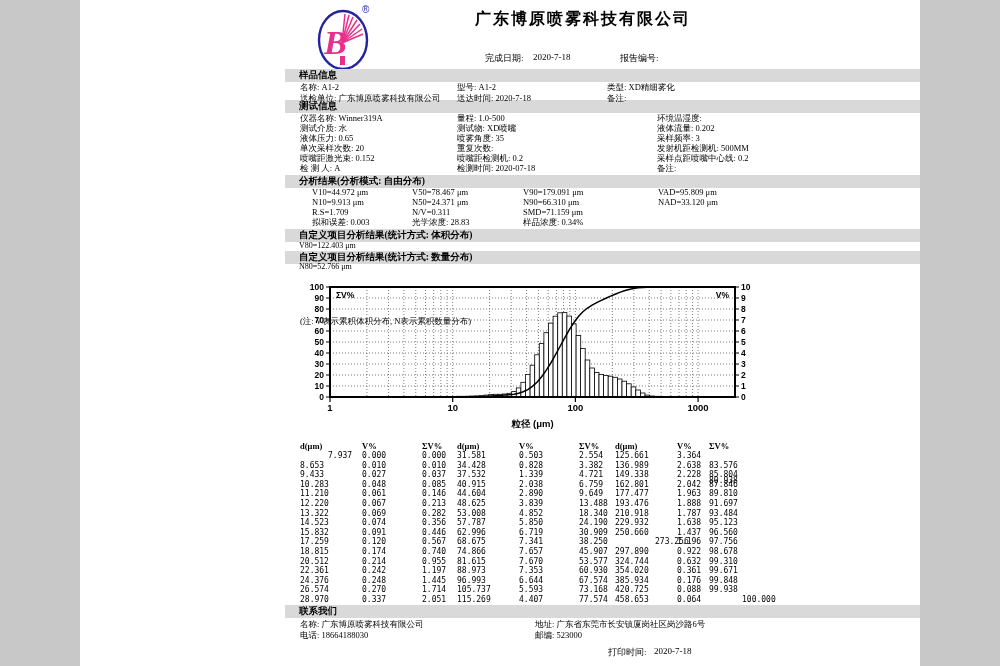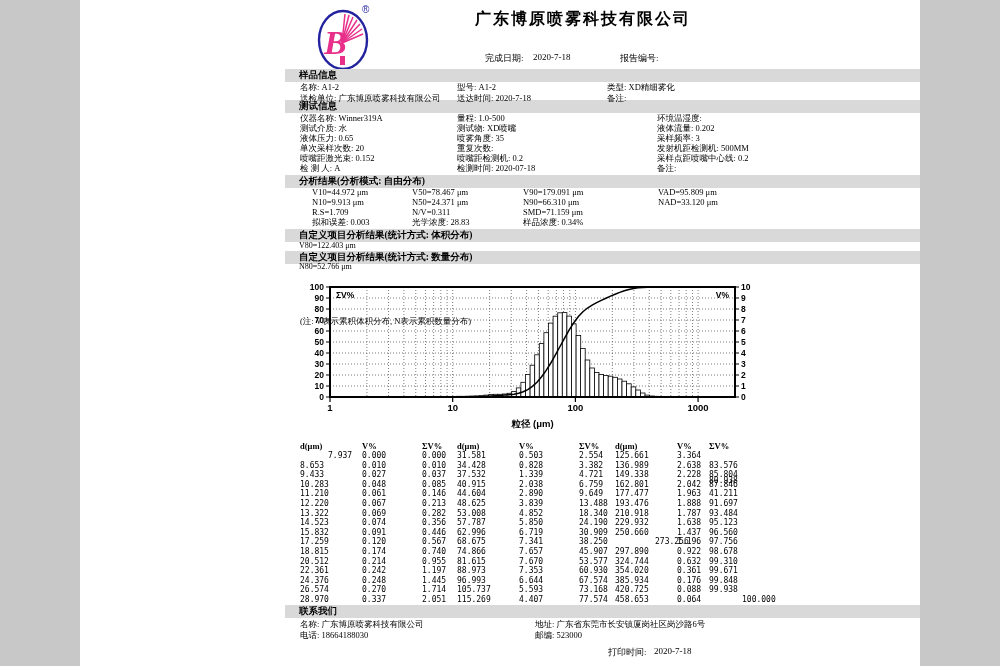--- a/index.html
+++ b/index.html
@@ -307,21 +307,21 @@
       <span class="cell tcell" style="left: 597px; top: 479.8px;">2.042</span>
       <span class="cell tcell" style="left: 629px; top: 479.8px;">87.846</span>
       <span class="cell tcell" style="left: 220px; top: 489.4px;">11.210</span>
       <span class="cell tcell" style="left: 282px; top: 489.4px;">0.061</span>
       <span class="cell tcell" style="left: 342px; top: 489.4px;">0.146</span>
       <span class="cell tcell" style="left: 377px; top: 489.4px;">44.604</span>
       <span class="cell tcell" style="left: 439px; top: 489.4px;">2.890</span>
       <span class="cell tcell" style="left: 499px; top: 489.4px;">9.649</span>
       <span class="cell tcell" style="left: 535px; top: 489.4px;">177.477</span>
       <span class="cell tcell" style="left: 597px; top: 489.4px;">1.963</span>
-      <span class="cell tcell" style="left: 629px; top: 489.4px;">41.211</span>
+      <span class="cell tcell" style="left: 629px; top: 489.4px;">89.810</span>
       <span class="cell tcell" style="left: 220px; top: 499px;">12.220</span>
       <span class="cell tcell" style="left: 282px; top: 499px;">0.067</span>
       <span class="cell tcell" style="left: 342px; top: 499px;">0.213</span>
       <span class="cell tcell" style="left: 377px; top: 499px;">48.625</span>
       <span class="cell tcell" style="left: 439px; top: 499px;">3.839</span>
       <span class="cell tcell" style="left: 499px; top: 499px;">13.488</span>
       <span class="cell tcell" style="left: 535px; top: 499px;">193.476</span>
       <span class="cell tcell" style="left: 597px; top: 499px;">1.888</span>
       <span class="cell tcell" style="left: 629px; top: 499px;">91.697</span>
       <span class="cell tcell" style="left: 220px; top: 508.6px;">13.322</span>

